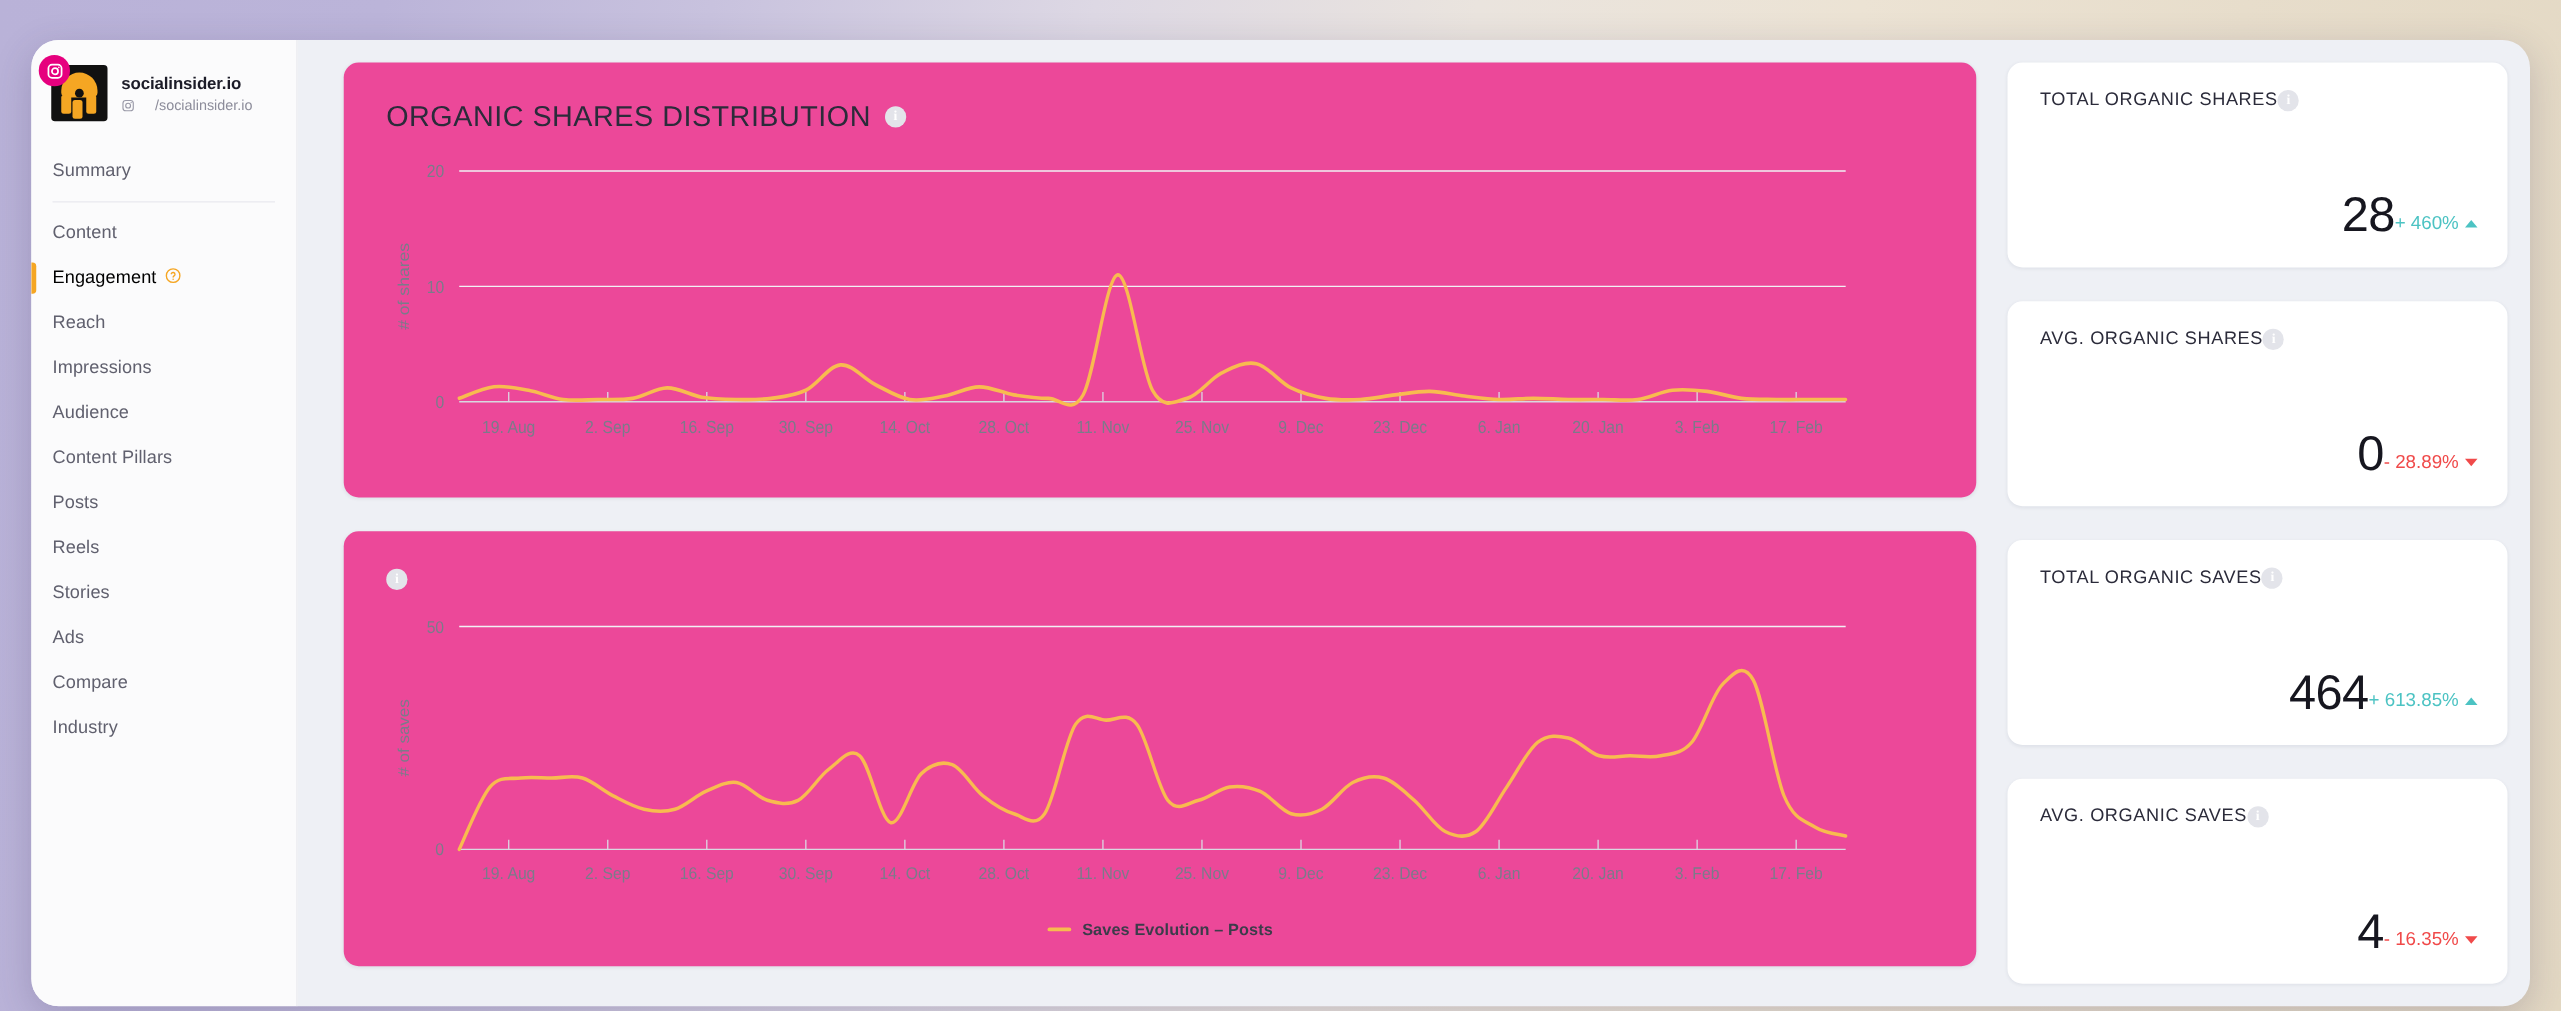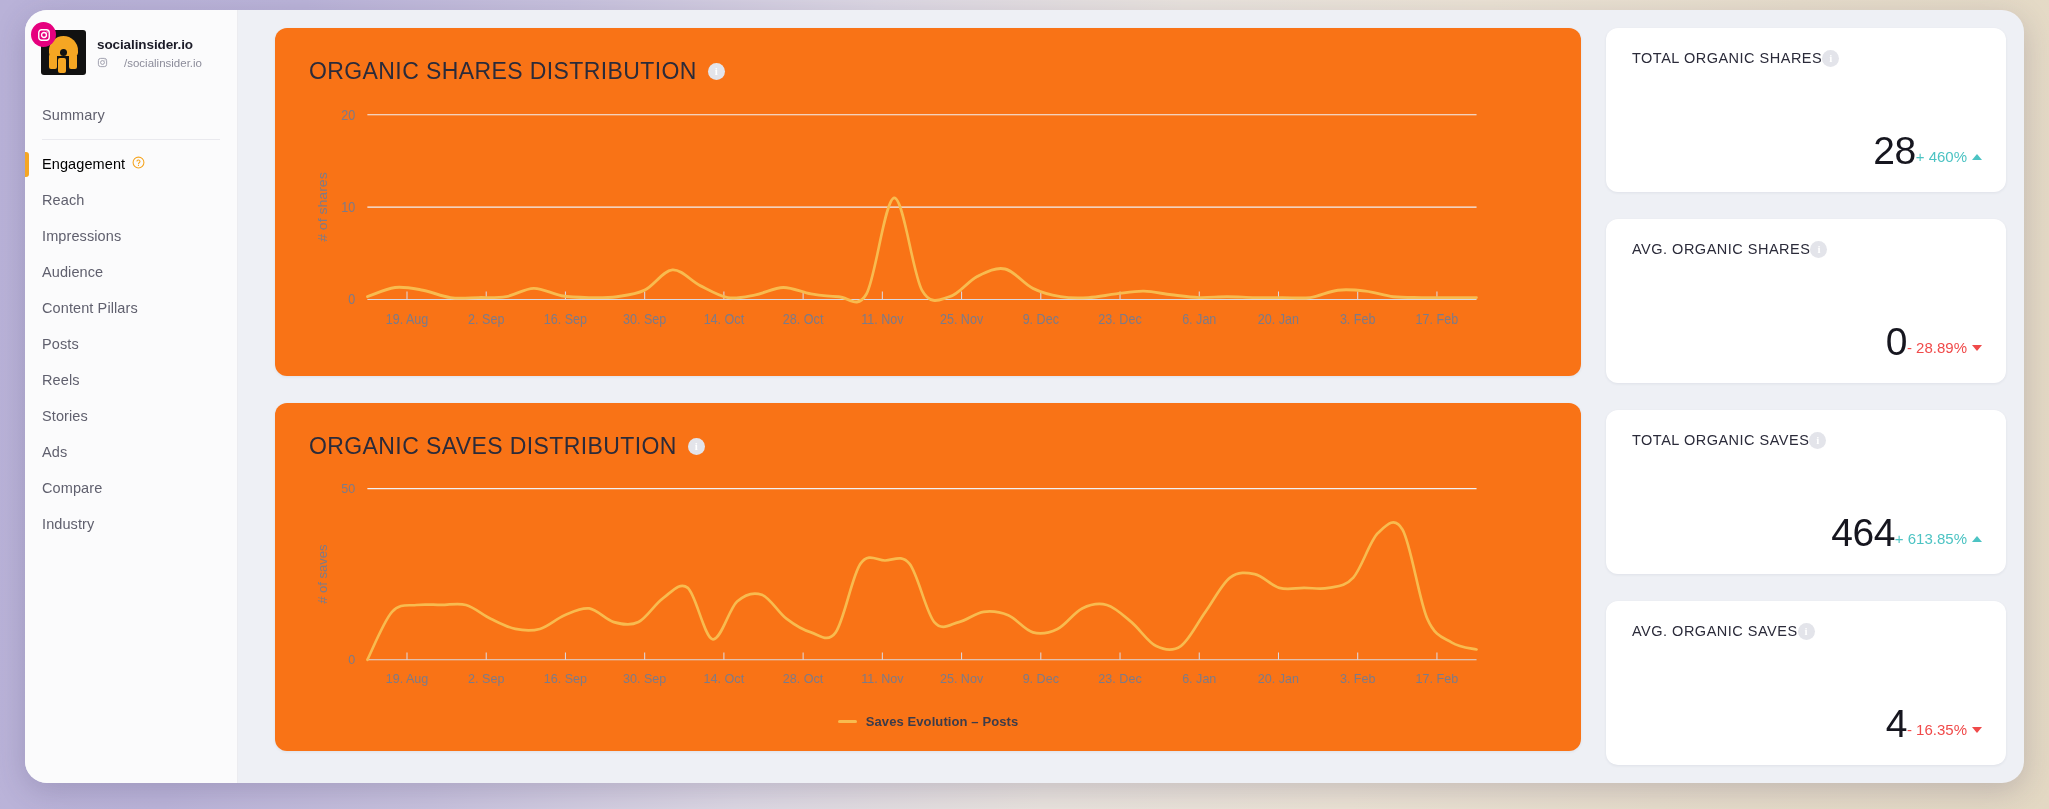--- a/index.html
+++ b/index.html
@@ -16,21 +16,21 @@
         #b9b2d8 0%, #bbb4d9 14%, #c8c2de 26%,
         #ddd8e4 40%, #eae4de 54%, #ece3d4 68%,
         #e7ddcb 82%, #e3d8c3 100%);
     position: relative;
   }
 
   
   #app-window {
     position: absolute;
     left: 25px;
-    top: 10px;
+    top: 32px;
     width: 1999px;
     height: 773px;
     background: #eef0f5;
     border-radius: 22px;
     overflow: hidden;
     display: flex;
     box-shadow: 0 8px 30px rgba(60,50,90,.22);
   }
 
   
@@ -167,21 +167,21 @@
 
   #charts-column {
     flex: 1 1 auto;
     display: flex;
     flex-direction: column;
     gap: 27px;
     min-width: 0;
   }
 
   .chart-card {
-    background: #f97316;
+    background: #ec4899;
     border-radius: 12px;
     padding: 30px 34px 18px 34px;
     box-shadow: 0 1px 3px rgba(35,40,70,.07);
     height: 348px;
     display: flex;
     flex-direction: column;
   }
 
   .chart-title-row {
     display: flex;
@@ -352,20 +352,23 @@
       </div>
     </div>
 
     <nav class="nav">
       <div class="nav-item">
         <span>Summary</span>
       </div>
 
       <div class="nav-sep"></div>
 
+      <div class="nav-item">
+        <span>Content</span>
+      </div>
 
       <div class="nav-item active">
         <span>Engagement</span>
         <span class="help-icon">
           <svg width="13" height="13" viewBox="0 0 24 24" fill="none" stroke="#f5a623" stroke-width="2">
             <circle cx="12" cy="12" r="10"></circle>
             <path d="M9.2 9.2a2.9 2.9 0 0 1 5.6 1c0 1.9-2.8 2.4-2.8 4" stroke-linecap="round"></path>
             <circle cx="12" cy="17.4" r="1.1" fill="#f5a623" stroke="none"></circle>
           </svg>
         </span>
@@ -450,21 +453,20 @@
               <text x="1041.9285714285713" y="200" text-anchor="middle" class="axis-text">3. Feb</text>
               <line x1="1120.642857142857" y1="178" x2="1120.642857142857" y2="171" stroke="#dcdce6" stroke-width="1"></line>
               <text x="1120.642857142857" y="200" text-anchor="middle" class="axis-text">17. Feb</text>
               <path d="M 58.00 175.54 C 62.59 174.17, 76.37 168.30, 85.55 167.34 C 94.73 166.38, 103.92 168.30, 113.10 169.80 C 122.28 171.30, 131.47 175.27, 140.65 176.36 C 149.83 177.45, 159.02 176.50, 168.20 176.36 C 177.38 176.22, 186.57 176.91, 195.75 175.54 C 204.93 174.17, 214.12 168.30, 223.30 168.16 C 232.48 168.02, 241.67 173.35, 250.85 174.72 C 260.03 176.09, 269.22 176.22, 278.40 176.36 C 287.58 176.50, 296.77 176.63, 305.95 175.54 C 315.13 174.45, 324.32 173.76, 333.50 169.80 C 342.68 165.84, 351.87 152.44, 361.05 151.76 C 370.23 151.08, 379.42 161.60, 388.60 165.70 C 397.78 169.80, 406.97 174.99, 416.15 176.36 C 425.33 177.73, 434.52 175.40, 443.70 173.90 C 452.88 172.40, 462.07 167.48, 471.25 167.34 C 480.43 167.20, 489.62 171.71, 498.80 173.08 C 507.98 174.45, 517.17 175.54, 526.35 175.54 C 535.53 175.54, 544.72 187.70, 553.90 173.08 C 563.08 158.46, 572.27 88.35, 581.45 87.80 C 590.63 87.25, 599.82 155.18, 609.00 169.80 C 618.18 184.42, 627.37 177.59, 636.55 175.54 C 645.73 173.49, 654.92 161.60, 664.10 157.50 C 673.28 153.40, 682.47 149.16, 691.65 150.94 C 700.83 152.72, 710.02 164.06, 719.20 168.16 C 728.38 172.26, 737.57 174.17, 746.75 175.54 C 755.93 176.91, 765.12 176.77, 774.30 176.36 C 783.48 175.95, 792.67 174.04, 801.85 173.08 C 811.03 172.12, 820.22 170.48, 829.40 170.62 C 838.58 170.76, 847.77 172.94, 856.95 173.90 C 866.13 174.86, 875.32 176.09, 884.50 176.36 C 893.68 176.63, 902.87 175.54, 912.05 175.54 C 921.23 175.54, 930.42 176.22, 939.60 176.36 C 948.78 176.50, 957.97 176.36, 967.15 176.36 C 976.33 176.36, 985.52 177.45, 994.70 176.36 C 1003.88 175.27, 1013.07 170.76, 1022.25 169.80 C 1031.43 168.84, 1040.62 169.66, 1049.80 170.62 C 1058.98 171.58, 1068.17 174.58, 1077.35 175.54 C 1086.53 176.50, 1095.72 176.22, 1104.90 176.36 C 1114.08 176.50, 1123.27 176.36, 1132.45 176.36 C 1141.63 176.36, 1155.41 176.36, 1160.00 176.36" fill="none" stroke="#f8bb4f" stroke-width="2.6" stroke-linecap="round" stroke-linejoin="round"></path>
             </svg>
         </div>
       </div>
 
       <div class="chart-card">
         <div class="chart-title-row">
-          <h2 class="chart-title">ORGANIC SAVES DISTRIBUTION</h2>
           <span class="info-icon">i</span>
         </div>
         <div class="chart-body">
           <svg id="chart1" viewBox="0 0 1230 230" preserveAspectRatio="none">
               <line x1="58" y1="178" x2="1160" y2="178" stroke="#d8d8e0" stroke-width="1"></line>
               <text x="46" y="182.5" text-anchor="end" class="axis-text">0</text>
               <line x1="58" y1="14" x2="1160" y2="14" stroke="#f1f1f5" stroke-width="1"></line>
               <text x="46" y="18.5" text-anchor="end" class="axis-text">50</text>
               <text x="0" y="0" class="axis-title" text-anchor="middle" transform="translate(18,96) rotate(-90)"># of saves</text>
               <line x1="97.35714285714286" y1="178" x2="97.35714285714286" y2="171" stroke="#dcdce6" stroke-width="1"></line>

